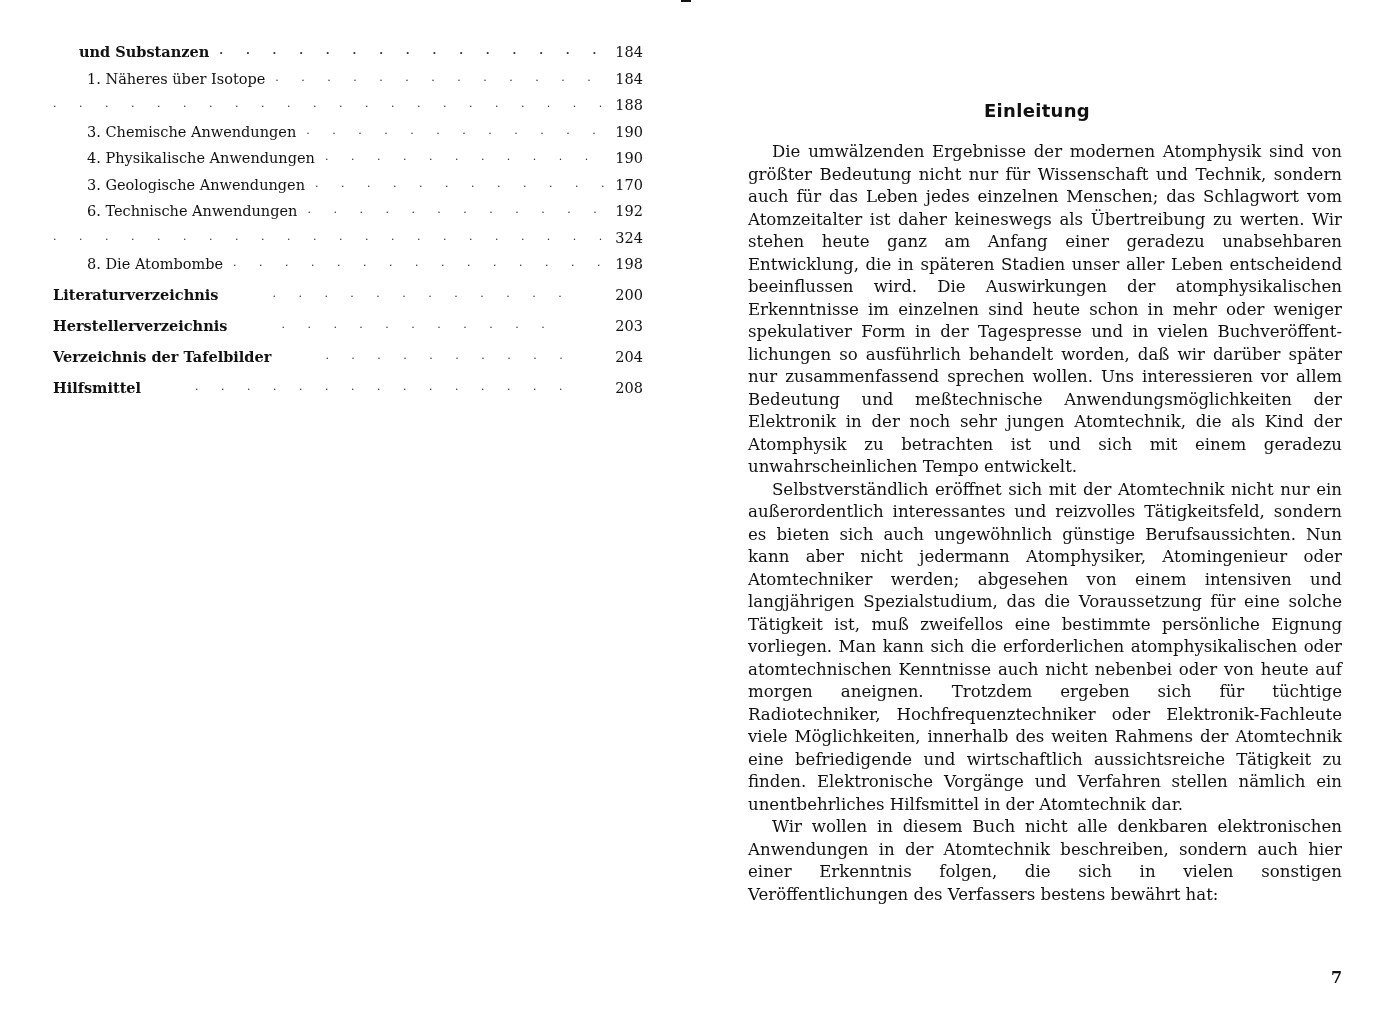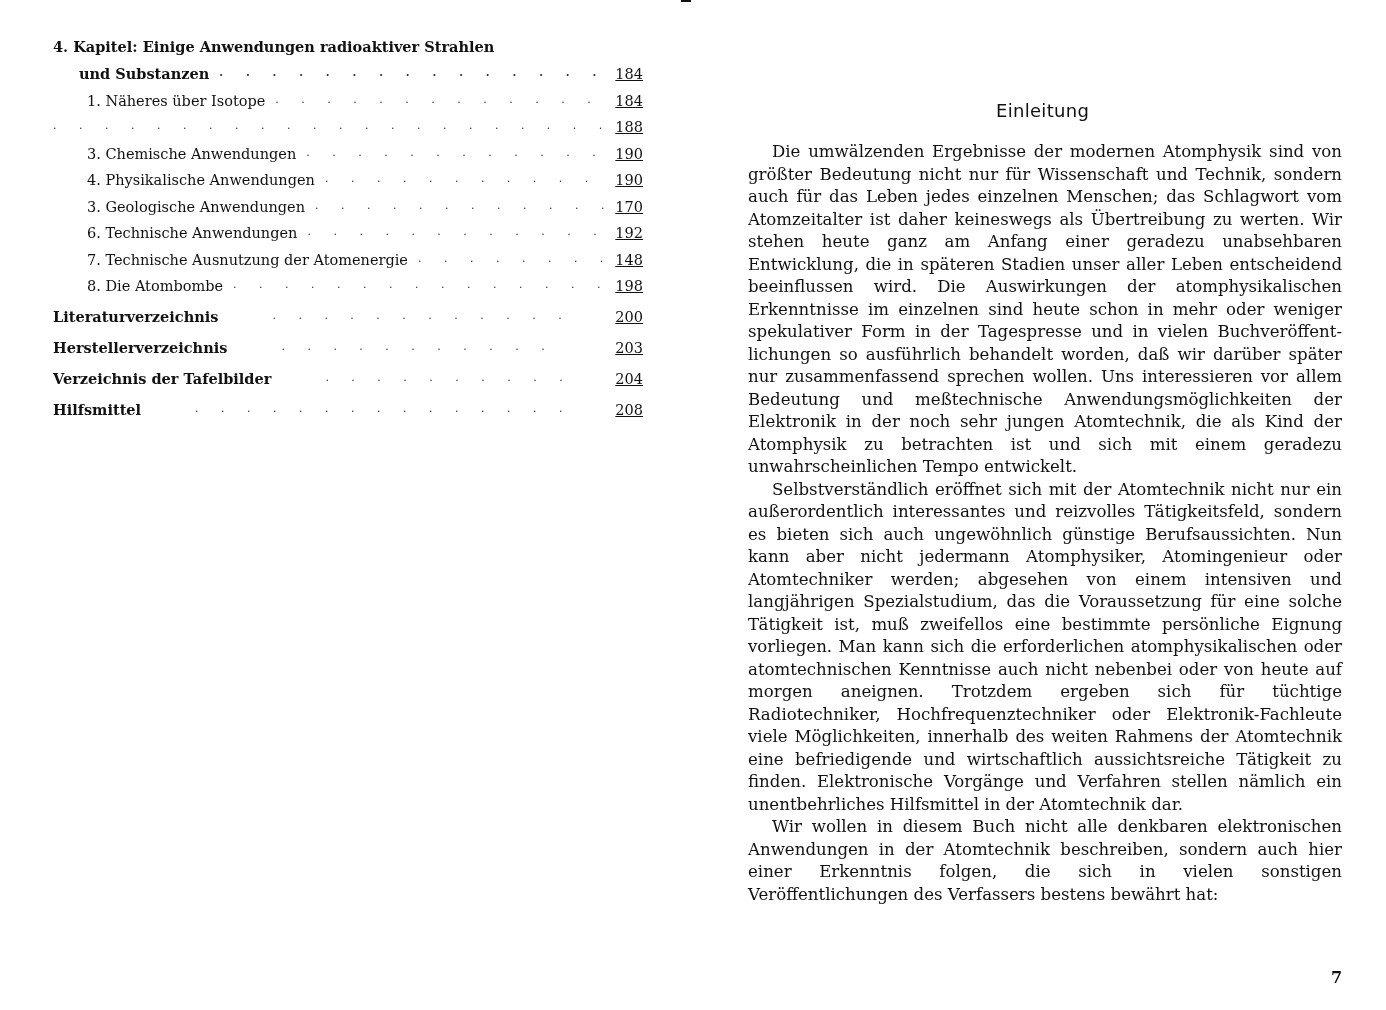--- a/index.html
+++ b/index.html
@@ -4,40 +4,39 @@
 <style>
   html, body { margin: 0; padding: 0; background: #ffffff; }
   body { width: 1386px; height: 1010px; position: relative; overflow: hidden; color: #111; font-family: "DejaVu Serif", serif; }
   .crop-mark { position: absolute; left: 681px; top: 0; width: 10px; height: 2px; background: #111; }
 
   
   .toc { position: absolute; left: 53px; top: 38px; width: 590px; font-size: 14.5px; }
   .toc-row { position: relative; display: flex; align-items: flex-end; height: 26.5px; }
   .toc-row .label { white-space: nowrap; padding-right: 10px; }
   .toc-row .dots { flex: 1; overflow: hidden; white-space: nowrap; letter-spacing: 9.5px; color: #333; font-size: 11px; line-height: 18px; }
-  .toc-row .page { white-space: nowrap; padding-left: 4px; text-align: right; text-decoration: underline; }
+  .toc-row .page { white-space: nowrap; padding-left: 4px; text-align: right; }
   .toc-heading-line1 { height: 22px; font-weight: bold; display: block; }
   .toc-indent1 { padding-left: 26px; }
   .toc-indent2 { padding-left: 34px; }
   .toc-bold { font-weight: bold; }
   .toc-row.major { height: 31px; gap: 44px; }
 
   
-  .page-title { position: absolute; left: 984px; top: 100px; font-family: "DejaVu Sans", sans-serif; font-weight: normal; font-size: 18px; letter-spacing: 0.3px; margin-left: 12px; }
+  .page-title { position: absolute; left: 984px; top: 100px; font-family: "DejaVu Sans", sans-serif; font-weight: bold; font-size: 18px; letter-spacing: 0.3px; }
   .body-text { position: absolute; left: 748px; top: 141px; width: 594px; font-size: 16.6px; line-height: 22.5px; text-align: justify; }
   .body-text p { margin: 0; text-indent: 24px; hyphens: manual; }
   .folio { position: absolute; left: 1331px; top: 968px; font-weight: bold; font-size: 16px; }
 </style>
 </head>
 <body>
 
 <div class="crop-mark"></div>
 
 <div class="toc">
-  <span class="toc-heading-line1">4. Kapitel: Einige Anwendungen radioaktiver Strahlen</span>
   <div class="toc-row toc-bold" style="height:22px">
     <span class="label toc-indent1">und Substanzen</span>
     <span class="dots">. . . . . . . . . . . . . . . . . . . . . . . . . . . . . . . . . . . .</span>
     <span class="page" style="font-weight:normal">184</span>
   </div>
 
   <div class="toc-row">
     <span class="label toc-indent2">1. Näheres über Isotope</span>
     <span class="dots">. . . . . . . . . . . . . . . . . . . . . . . . . . . . . . . . . . . .</span>
     <span class="page">184</span>
@@ -60,23 +59,22 @@
     <span class="label toc-indent2">3. Geologische Anwendungen</span>
     <span class="dots">. . . . . . . . . . . . . . . . . . . . . . . . . . . . . . . . . . . .</span>
     <span class="page">170</span>
   </div>
   <div class="toc-row">
     <span class="label toc-indent2">6. Technische Anwendungen</span>
     <span class="dots">. . . . . . . . . . . . . . . . . . . . . . . . . . . . . . . . . . . .</span>
     <span class="page">192</span>
   </div>
   <div class="toc-row">
-    <span class="label toc-indent2">7. Technische Ausnutzung der Atomenergie</span>
     <span class="dots">. . . . . . . . . . . . . . . . . . . . . . . . . . . . . . . . . . . .</span>
-    <span class="page">148</span>
+    <span class="page">324</span>
   </div>
   <div class="toc-row">
     <span class="label toc-indent2">8. Die Atombombe</span>
     <span class="dots">. . . . . . . . . . . . . . . . . . . . . . . . . . . . . . . . . . . .</span>
     <span class="page">198</span>
   </div>
 
   <div class="toc-row major">
     <span class="label toc-bold">Literaturverzeichnis</span>
     <span class="dots">. . . . . . . . . . . . . . . . . . . . . . . . . . . . . . . . . . . .</span>

